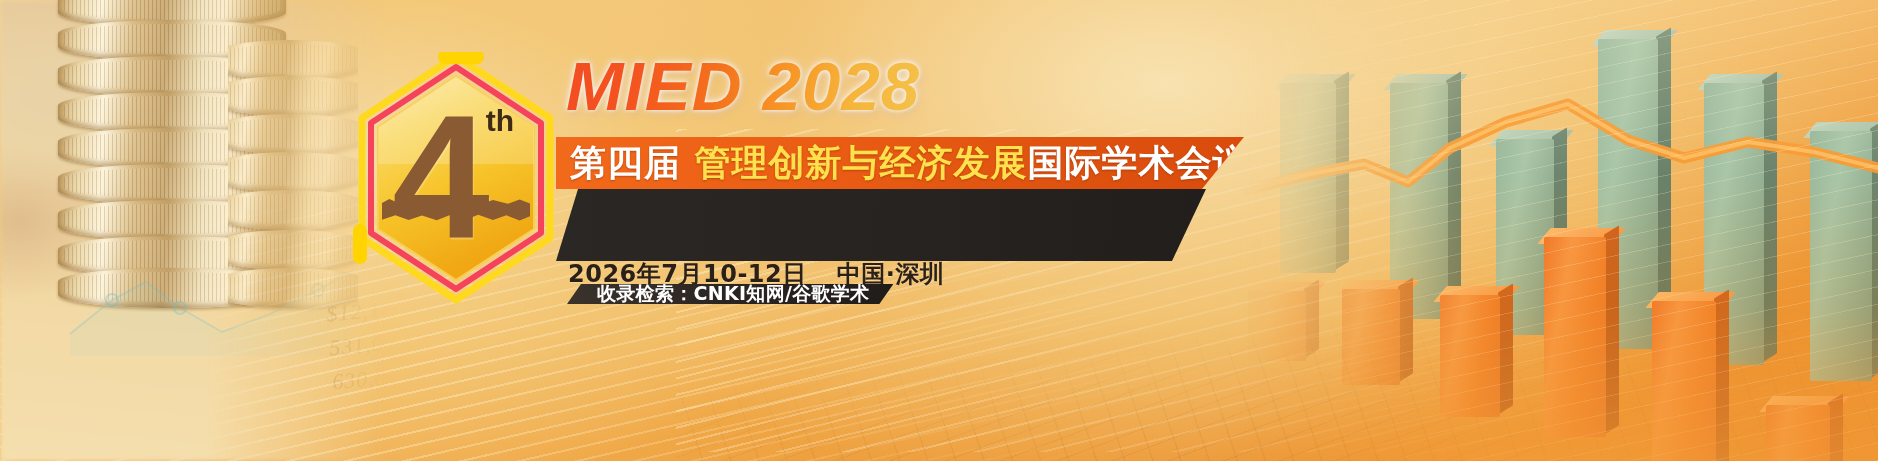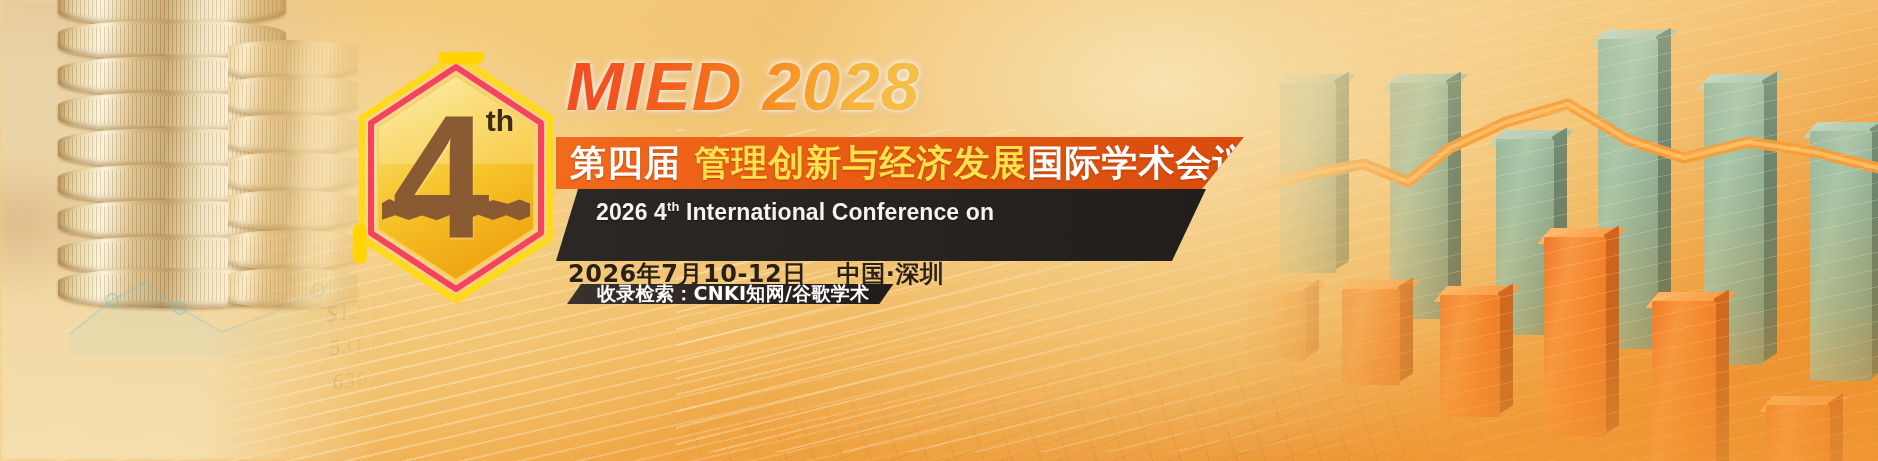--- a/index.html
+++ b/index.html
@@ -364,21 +364,20 @@
   </div>
 
   <div class="title-main">MIED 2028</div>
 
   <div class="ribbon">
     <div class="cn"><span class="cn-w">第四届</span><span class="cn-y"> 管理创新与经济发展</span><span class="cn-w">国际学术会议</span></div>
   </div>
 
   <div class="darkband">
     <div class="en">
-      <div><span>2026 4</span><sup>th</sup><span> International Conference on</span></div>
     </div>
   </div>
 
   <div class="dateline"><span>2026年7月10-12日</span><span class="loc">中国·深圳</span></div>
 
   <div class="indexbadge">
     <span>收录检索：CNKI知网/谷歌学术</span>
   </div>
 
 </div>

